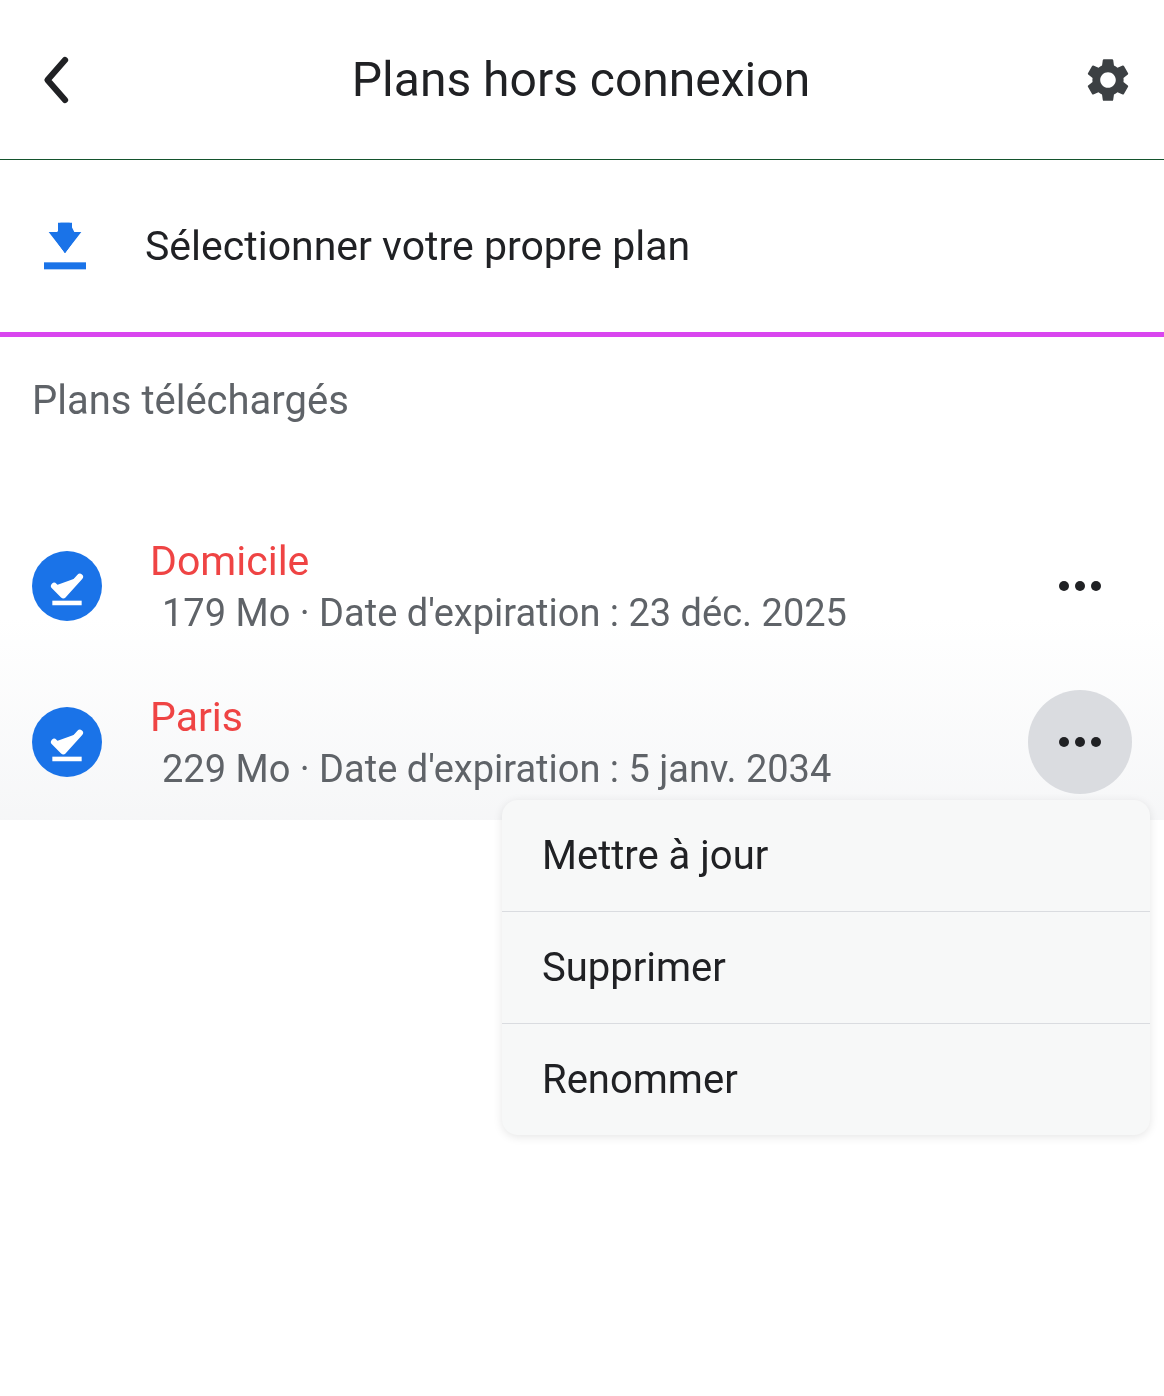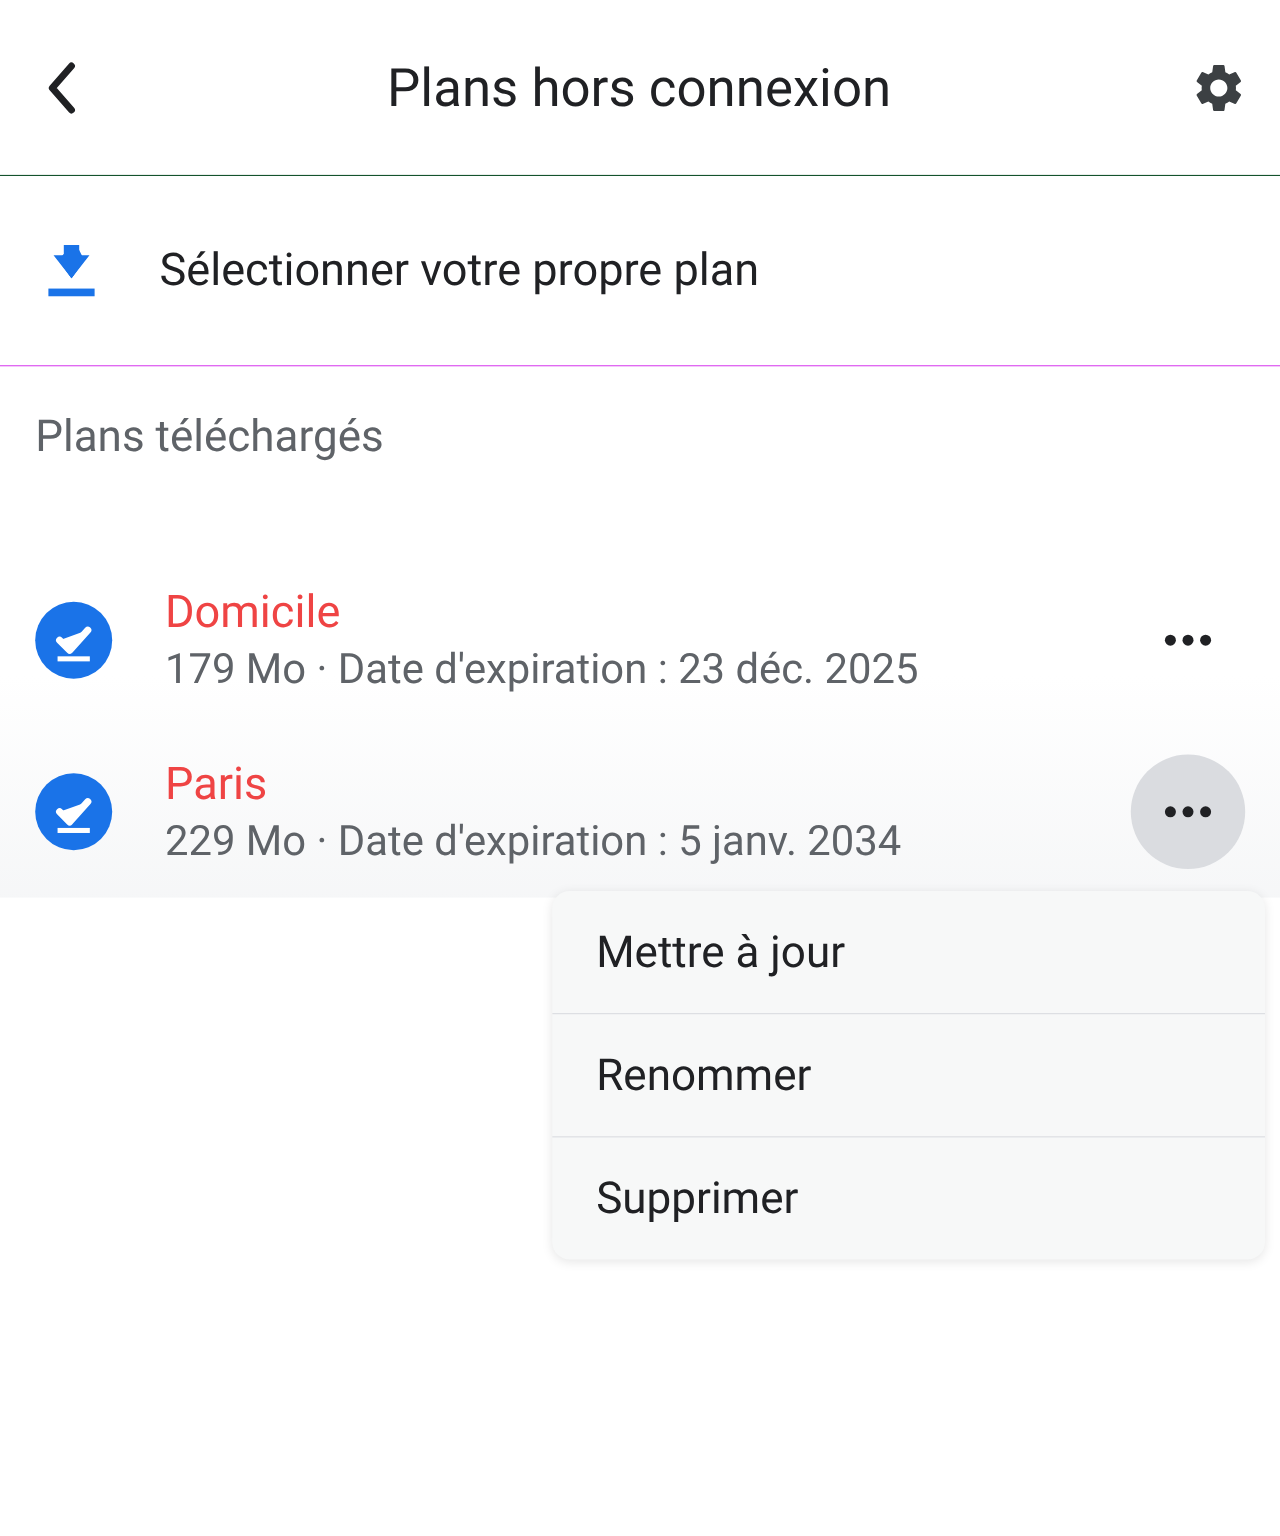--- a/index.html
+++ b/index.html
@@ -48,21 +48,21 @@
       cursor: pointer;
     }
     .settings-btn svg {
       width: 52px;
       height: 52px;
     }
     .select-plan-row {
       display: flex;
       align-items: center;
       padding: 56px 35px;
-      border-bottom: 1px solid #d946ef;
+      border-bottom: 5px solid #d946ef;
       cursor: pointer;
     }
     .download-icon {
       width: 60px;
       height: 60px;
       margin-right: 50px;
       display: flex;
       align-items: center;
       justify-content: center;
     }
@@ -124,20 +124,21 @@
     .plan-name {
       font-size: 41px;
       font-weight: 400;
       color: #ef4444;
       margin-bottom: 6px;
     }
     .plan-details {
       font-size: 38px;
       color: #5f6368;
       font-weight: 400;
+      margin-left: 12px;
     }
     .more-btn {
       width: 104px;
       height: 104px;
       border-radius: 50%;
       display: flex;
       align-items: center;
       justify-content: center;
       cursor: pointer;
       flex-shrink: 0;
@@ -151,21 +152,21 @@
     }
     .more-dots span {
       width: 10px;
       height: 10px;
       border-radius: 50%;
       background: #202124;
     }
     .popup-menu {
       position: absolute;
       right: 14px;
-      top: 306px;
+      top: 292px;
       width: 648px;
       background: #f7f8f8;
       border-radius: 16px;
       box-shadow: 0 2px 10px rgba(0,0,0,0.1);
       overflow: hidden;
     }
     .popup-item {
       padding: 32px 40px;
       font-size: 40px;
       color: #202124;
@@ -258,18 +259,18 @@
         <div class="more-dots">
           <span></span>
             <span></span>
             <span></span>
         </div>
       </div>
     </div>
 
     <div class="popup-menu">
       <div class="popup-item">Mettre à jour</div>
+      <div class="popup-item">Supprimer</div>
       <div class="popup-item">Renommer</div>
-      <div class="popup-item">Supprimer</div>
     </div>
 
   </div>
 </div>
 
 </body></html>

